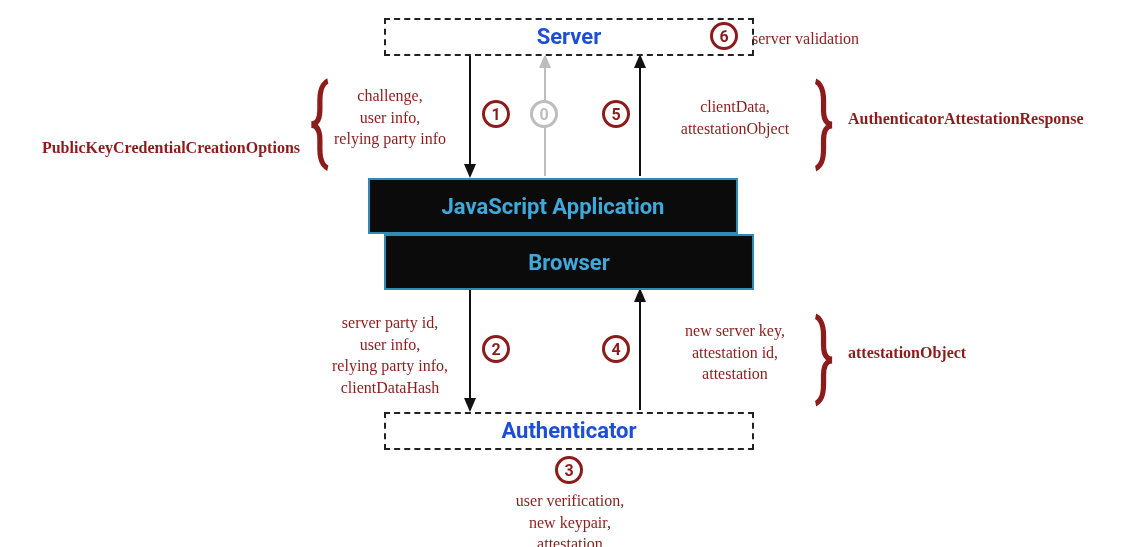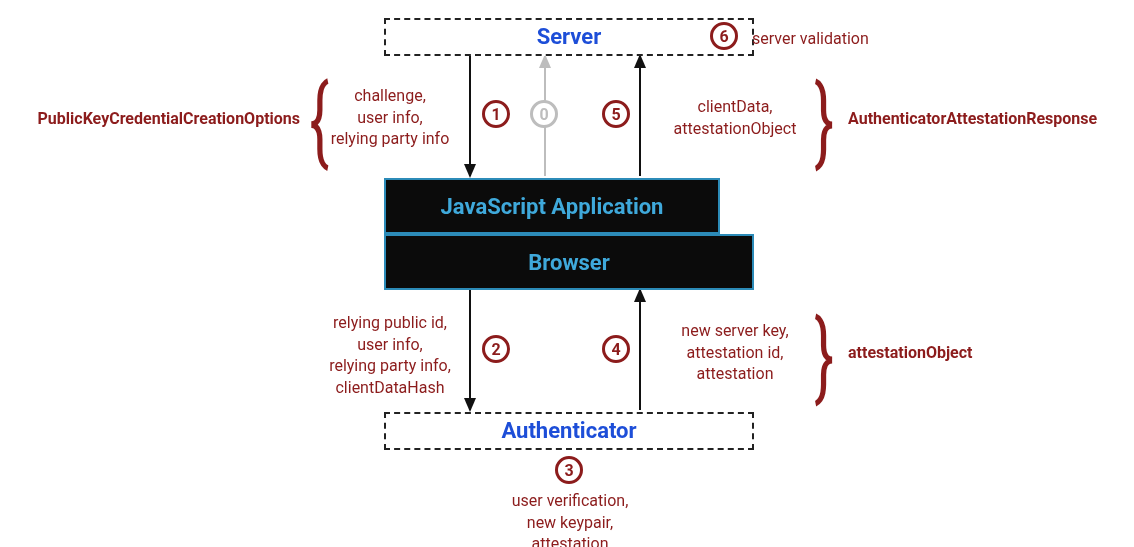--- a/index.html
+++ b/index.html
@@ -56,23 +56,24 @@
   }
   .step-badge.zero {
     border-color: #bdbdbd;
     color: #bdbdbd;
   }
   .label {
     position: absolute;
     font-size: 16px;
     color: #8c1c1c;
     line-height: 1.35;
+    font-family: Liberation Serif, serif;
   }
   .label.center { text-align: center; }
-  .label.right  { text-align: right; }
+  .label.right  { text-align: right; margin-top: 29px; }
   .label.left   { text-align: left; }
   .label.bold   { font-weight: 700; }
   .brace {
     position: absolute;
     font-size: 96px;
     font-weight: 400;
     line-height: 1;
     color: #8c1c1c;
     transform: scaleX(0.6);
     transform-origin: center;
@@ -106,21 +107,21 @@
     <line x1="640" y1="176" x2="640" y2="56" stroke="#111" stroke-width="2" marker-end="url(#ah-black)"></line>
 
     <line x1="470" y1="290" x2="470" y2="410" stroke="#111" stroke-width="2" marker-end="url(#ah-black)"></line>
     <line x1="640" y1="410" x2="640" y2="290" stroke="#111" stroke-width="2" marker-end="url(#ah-black)"></line>
   </svg>
 
   <div class="box dashed" style="left:384px; top:18px; width:370px; height:38px;">
     <span>Server</span>
   </div>
 
-  <div class="box darkbox" style="left:384px; top:178px; width:336px; height:56px;">
+  <div class="box darkbox" style="left:368px; top:178px; width:370px; height:56px;">
     <span>JavaScript Application</span>
   </div>
   <div class="box dashed" style="left:384px; top:412px; width:370px; height:38px;">
     <span>Authenticator</span>
   </div>
 
   <div class="box darkbox" style="left:384px; top:234px; width:370px; height:56px;">
     <span>Browser</span>
   </div>
 
@@ -159,21 +160,21 @@
   <div class="label center" style="left:655px; top:96px; width:160px;">
     <span>clientData,</span><br>
     <span>attestationObject</span>
   </div>
   <div class="brace" style="left:808px; top:73px;">}</div>
   <div class="label bold left" style="left:848px; top:108px; width:290px;">AuthenticatorAttestationResponse</div>
 
   <div class="label left" style="left:752px; top:28px; width:200px;">server validation</div>
 
   <div class="label center" style="left:310px; top:312px; width:160px;">
-    <span>relying public id,</span><br>
+    <span>server party id,</span><br>
     <span>user info,</span><br>
     <span>relying party info,</span><br>
     <span>clientDataHash</span>
   </div>
 
   <div class="label center" style="left:655px; top:320px; width:160px;">
     <span>new server key,</span><br>
     <span>attestation id,</span><br>
     <span>attestation</span>
   </div>

